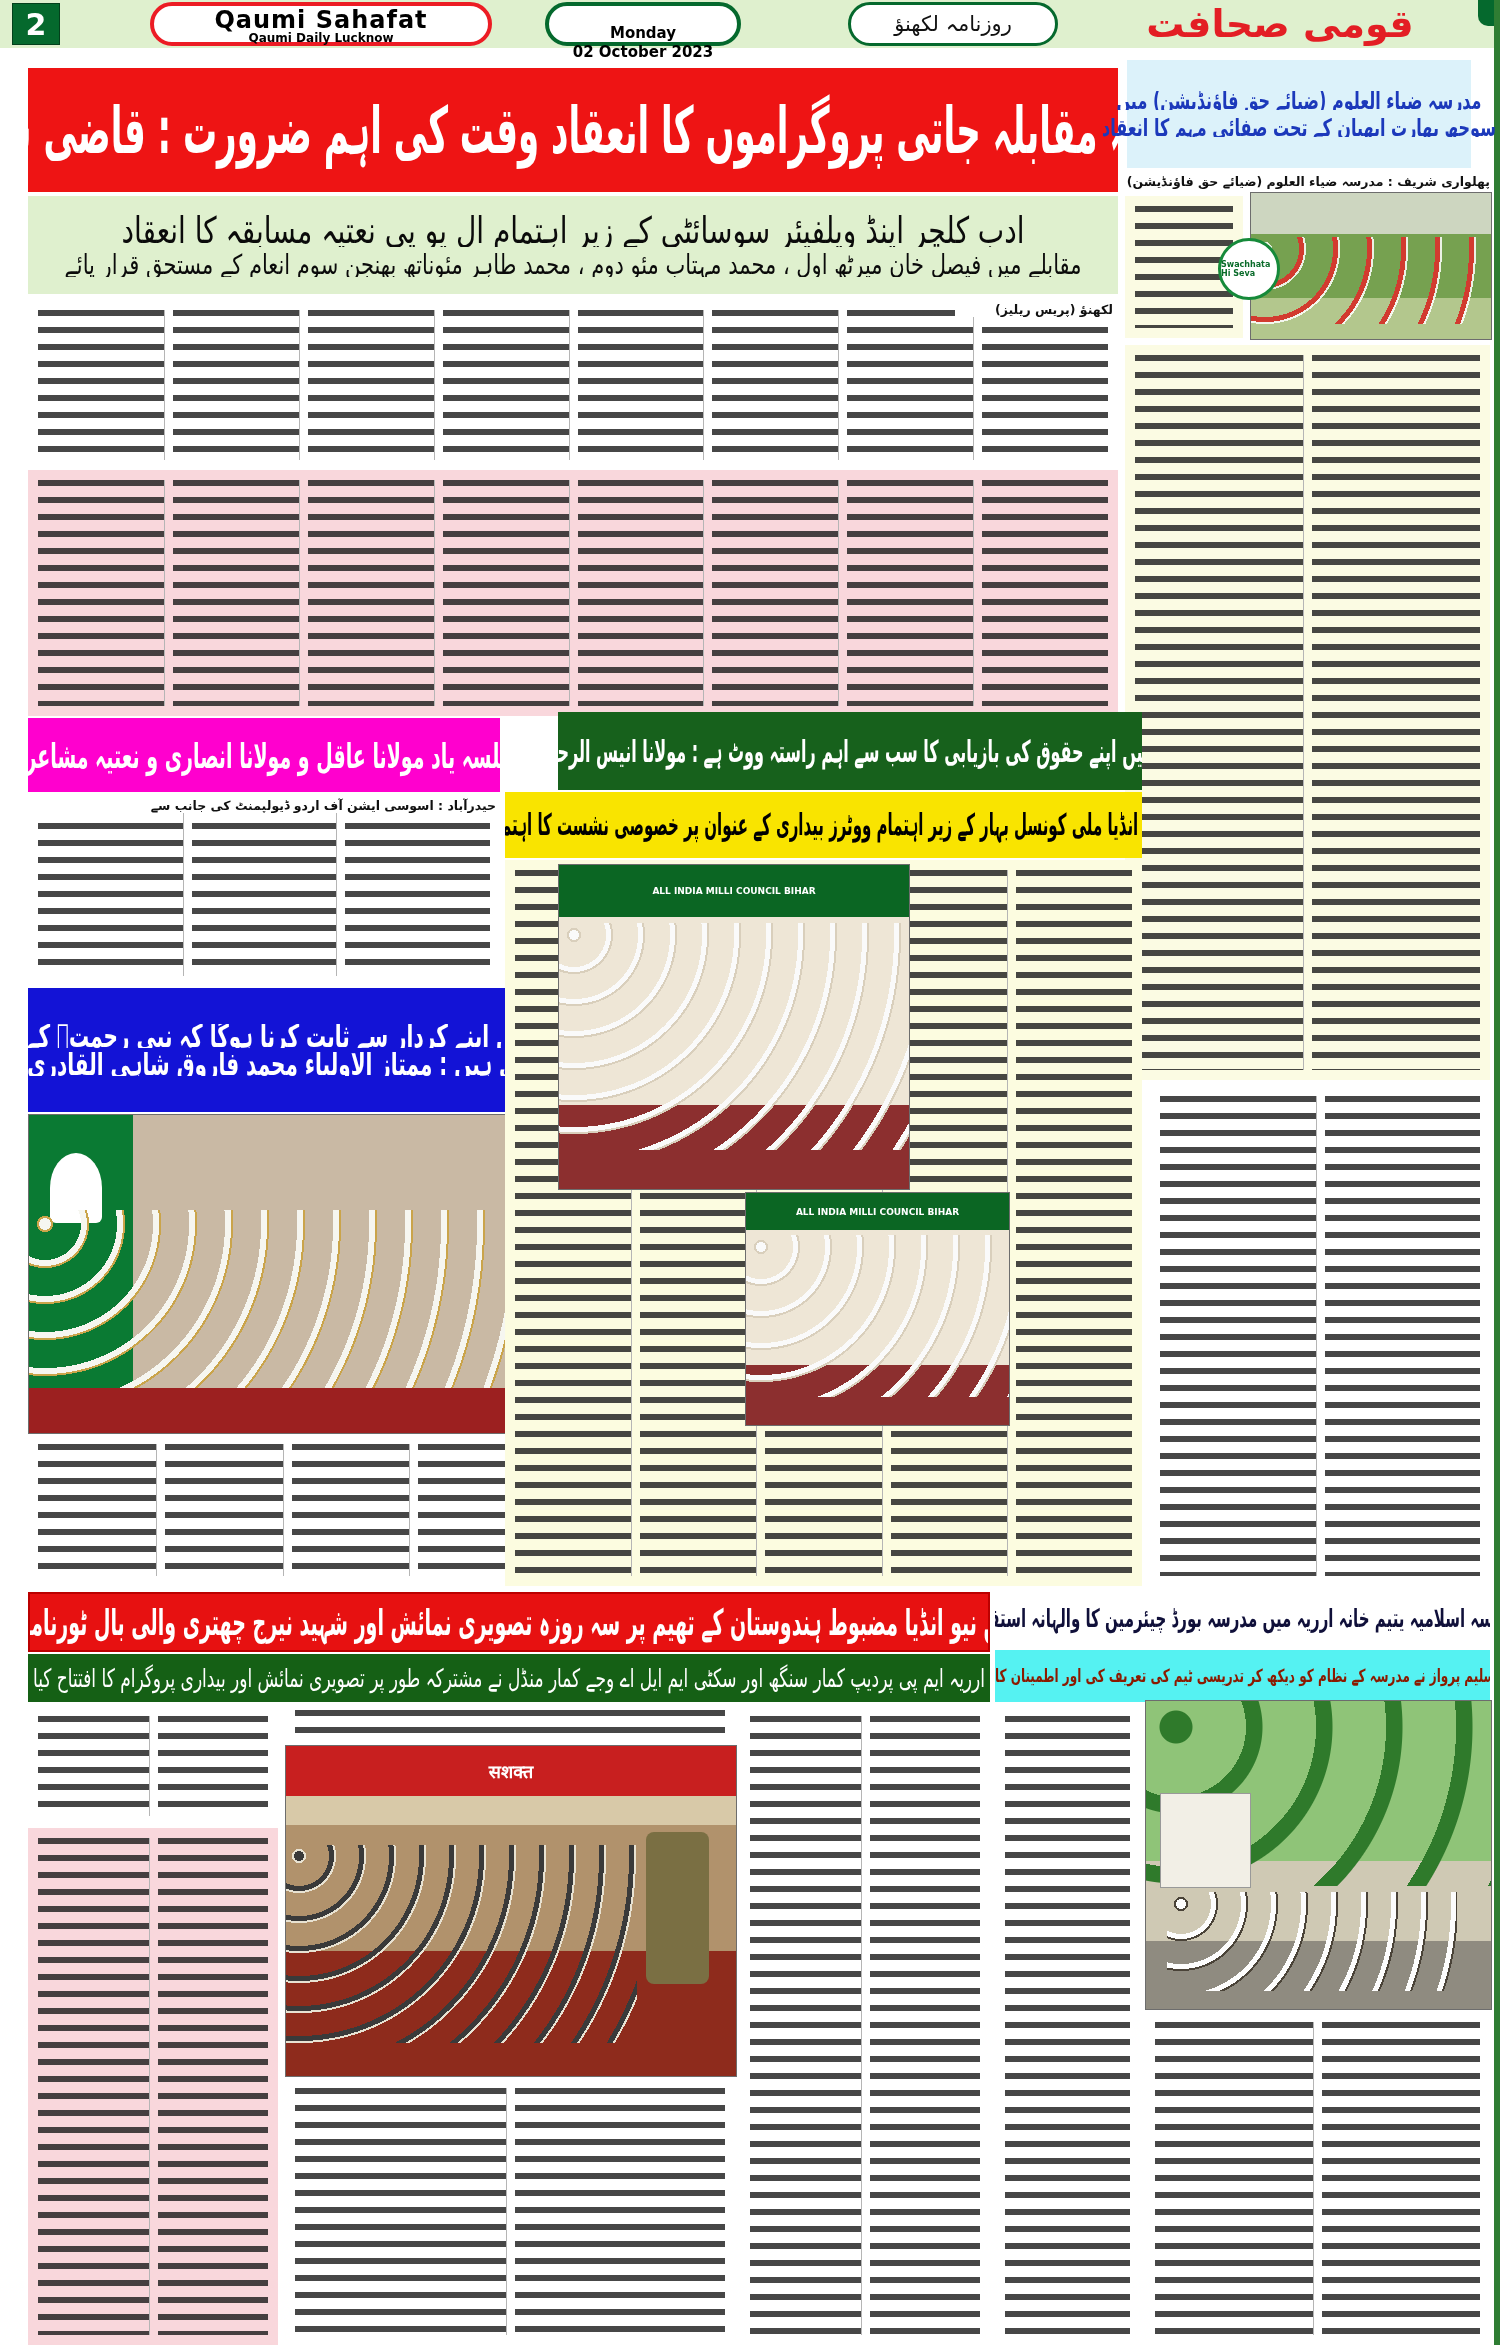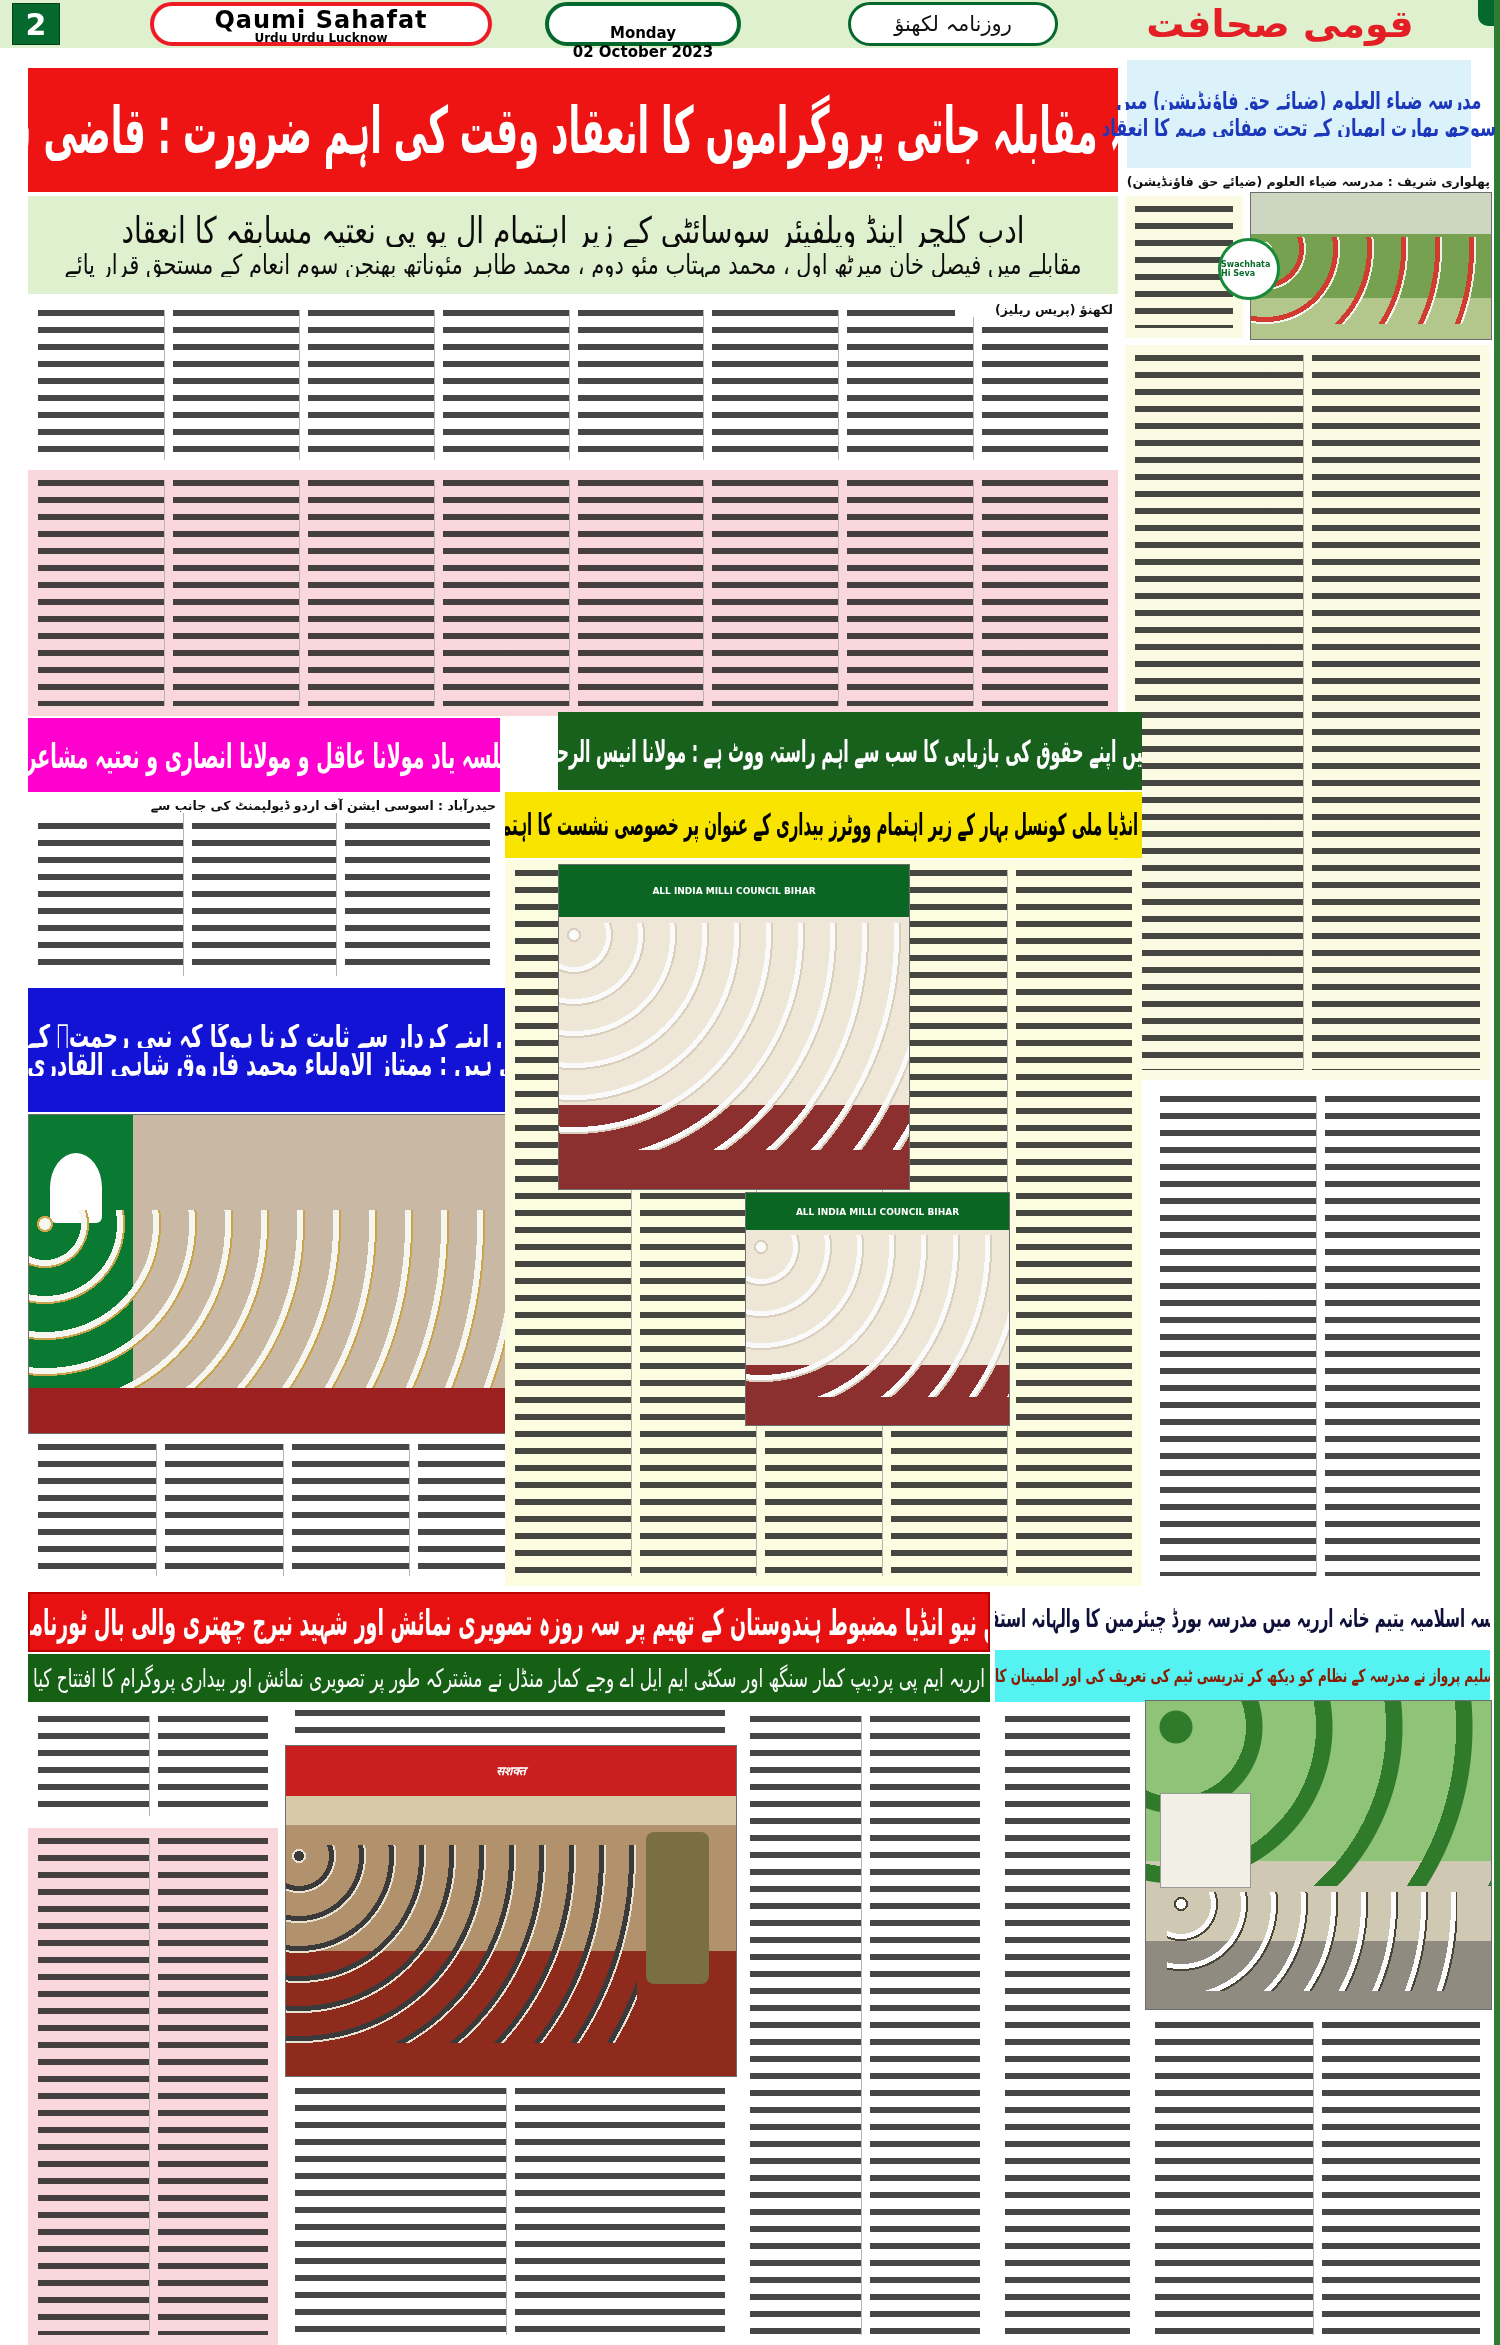--- a/index.html
+++ b/index.html
@@ -74,41 +74,41 @@
   .ph-meet .crowd{position:absolute;inset:18% 0 12% 0;background-image:repeating-radial-gradient(
         circle at 15px 12px,#fafafa 0 5px,#d9cfbc 5px 7px,transparent 7px 32px);}
   .ph-meet .banner{height:16%;background:transparent;font-size:9px;display:flex;align-items:center;justify-content:center;}
   .ph-mush{background:linear-gradient(90deg,#0a7a33 0 20%,#c9b9a4 20% 100%);}
   .ph-mush .dome{position:absolute;left:4%;top:12%;width:10%;height:22%;background:#fff;
                  border-radius:50% 50% 6px 6px;}
   .ph-mush .crowd{position:absolute;inset:30% 0 14% 0;background-image:repeating-radial-gradient(
         circle at 16px 14px,#f6f6f0 0 6px,#caa44a 6px 8px,transparent 8px 36px);}
   .ph-mush .carpet{position:absolute;left:0;right:0;bottom:0;height:14%;background:#9c2020;}
   .ph-sikti{background:linear-gradient(180deg,#d8c9a8 0 24%,#b1926c 24% 62%,#8e2b1c 62% 100%);}
-  .ph-sikti .banner{height:15%;background:#c81f1f;font-size:12px;display:flex;align-items:center;justify-content:center;font-style:italic;}
+  .ph-sikti .banner{height:15%;background:#c81f1f;font-size:18px;display:flex;align-items:center;justify-content:center;}
   .ph-sikti .crowd{position:absolute;inset:30% 22% 10% 0;background-image:repeating-radial-gradient(
         circle at 13px 11px,#3a3a3a 0 5px,#e8e2d2 5px 7px,transparent 7px 30px);}
   .ph-sikti .officer{position:absolute;right:6%;top:26%;width:14%;height:46%;background:#7a6f43;border-radius:8px;}
   .ph-madr{background:linear-gradient(180deg,#8fc478 0 52%,#cfc9b4 52% 78%,#8f8b80 78% 100%);}
   .ph-madr .trees{position:absolute;inset:0 0 40% 0;background-image:repeating-radial-gradient(
         circle at 30px 26px,#2f7a2b 0 16px,transparent 17px 70px);}
   .ph-madr .bldg{position:absolute;left:4%;top:30%;width:26%;height:30%;background:#f2efe6;border:1px solid #999;}
   .ph-madr .kids{position:absolute;inset:62% 10% 6% 6%;background-image:repeating-radial-gradient(
         circle at 14px 12px,#fdfdfd 0 5px,#4a4338 5px 7px,transparent 7px 30px);}
 </style>
 </head>
 <body>
 
 <div class="page">
 
   <div class="abs header">
     <div class="abs pgnum ctr">2</div>
     <div class="abs masthead">
       <div class="t1">Qaumi Sahafat</div>
-      <div class="t2">Urdu Urdu Lucknow</div>
+      <div class="t2">Qaumi Daily Lucknow</div>
     </div>
     <div class="abs datebox">
       <div>Monday</div>
       <div>02 October 2023</div>
     </div>
     <div class="abs roznama ctr rtl nw">روزنامہ لکھنؤ</div>
     <div class="abs papername ctr rtl nw">قومی صحافت</div>
     <div class="abs hdr-corner"></div>
   </div>
   <div class="abs hdr-edge"></div>

